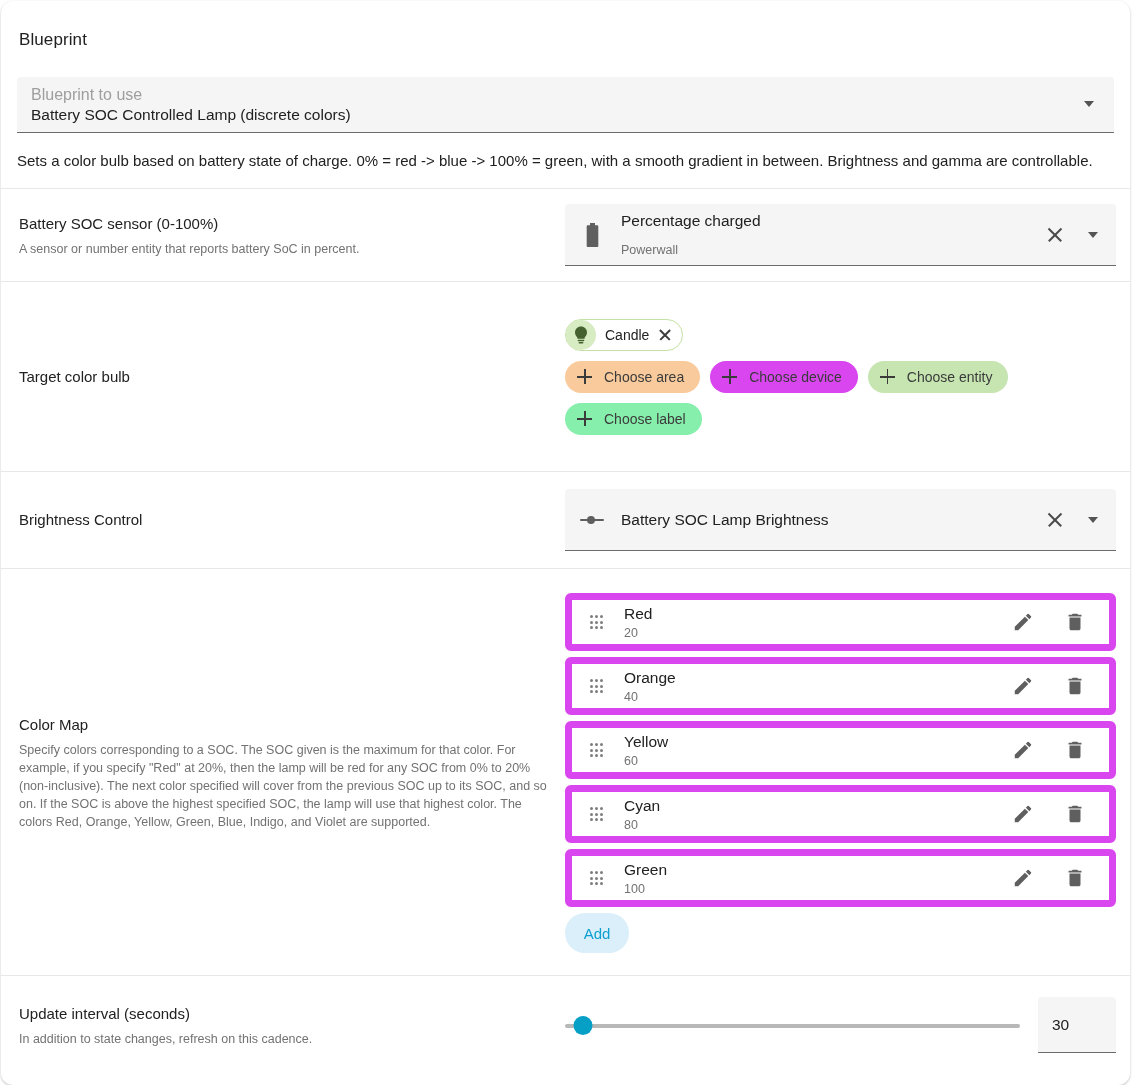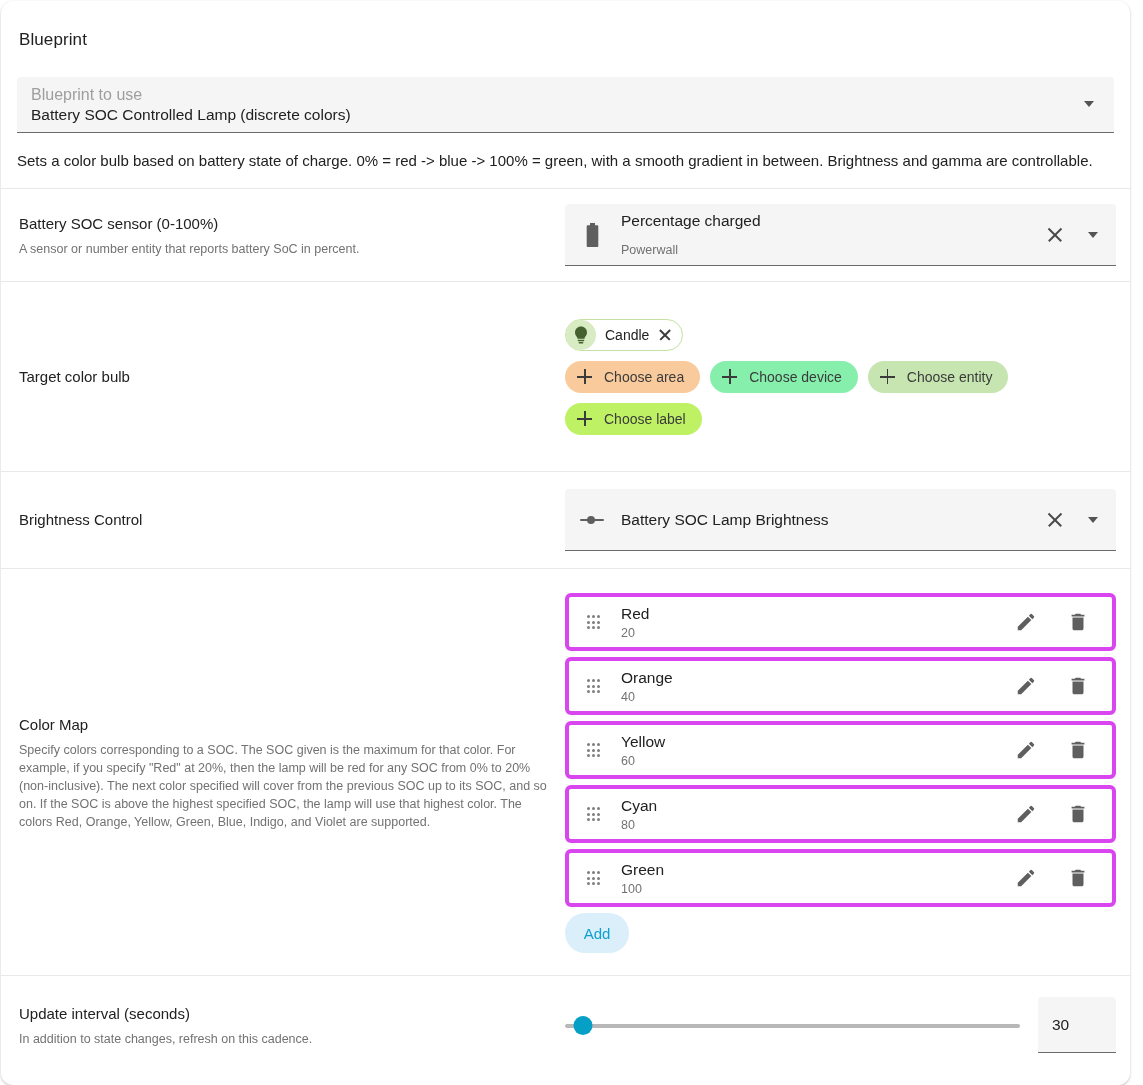--- a/index.html
+++ b/index.html
@@ -256,21 +256,21 @@
     background: #3b3b3b;
   }
   .chip-plus::before { left: 0; top: 7px; width: 15px; height: 1.6px; }
   .chip-plus::after  { top: 0; left: 7px; height: 15px; width: 1.6px; }
   
   .colormap-area { padding: 22px 0 20px 0; }
   .cm-item {
     display: flex;
     align-items: center;
     height: 58px;
-    border: 4px solid #d946ef;
+    border: 7px solid #d946ef;
     border-radius: 6px;
     margin-bottom: 6px;
     padding: 0 14px 0 18px;
     box-sizing: border-box;
     background: #ffffff;
   }
   .cm-handle {
     width: 14px;
     flex: 0 0 14px;
     display: grid;
@@ -440,32 +440,32 @@
               <span class="chip-entity-label">Candle</span>
               <span class="chip-x"></span>
             </span>
           </div>
 
           <div class="chip-row">
             <button class="chip-add" style="background:#f9cb9c">
               <span class="chip-plus"></span>
               <span>Choose area</span>
             </button>
-            <button class="chip-add" style="background:#86efac">
+            <button class="chip-add" style="background:#d946ef">
               <span class="chip-plus"></span>
               <span>Choose device</span>
             </button>
             <button class="chip-add" style="background:#c6e5b1">
               <span class="chip-plus"></span>
               <span>Choose entity</span>
             </button>
           </div>
 
           <div class="chip-row">
-            <button class="chip-add" style="background:#bef264">
+            <button class="chip-add" style="background:#86efac">
               <span class="chip-plus"></span>
               <span>Choose label</span>
             </button>
           </div>
 
         </div>
       </div>
     </div>
 
     <div class="row" style="min-height:97px;">

